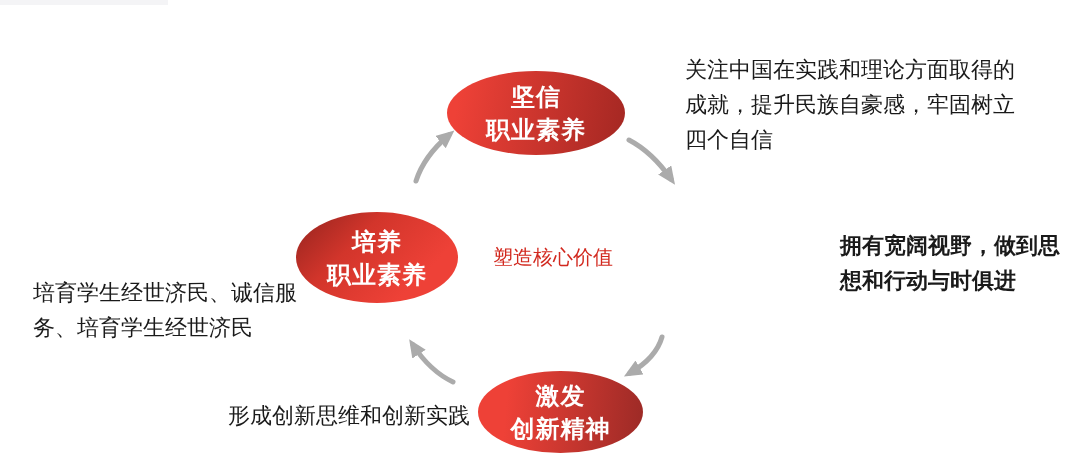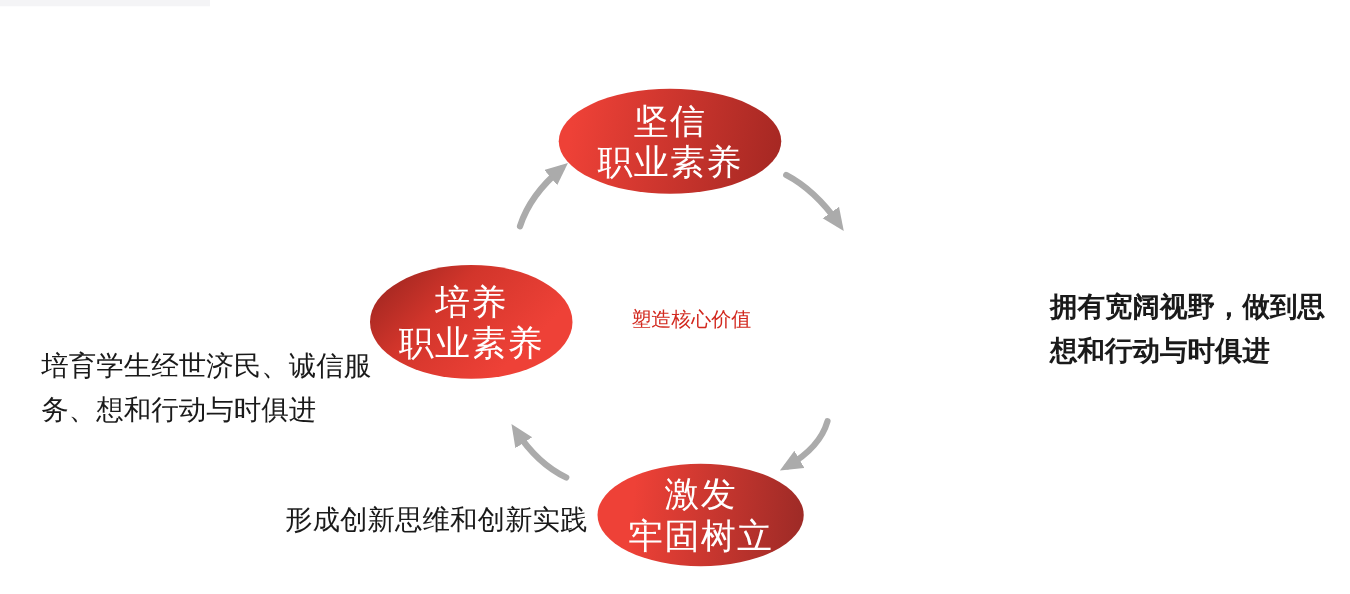--- a/index.html
+++ b/index.html
@@ -31,22 +31,22 @@
     position: absolute;
     border-radius: 50%;
     display: flex;
     flex-direction: column;
     align-items: center;
     justify-content: center;
     text-align: center;
   }
   .node .nline {
     color: #ffffff;
-    font-weight: normal;
-    font-size: 28px;
+    font-weight: bold;
+    font-size: 24px;
     line-height: 33px;
     letter-spacing: 1px;
     white-space: nowrap;
   }
   .node-top {
     left: 447px; top: 71px;
     width: 178px; height: 84px;
     background: linear-gradient(100deg, #ee4137 8%, #a62823 97%);
   }
   .node-right {
@@ -62,21 +62,21 @@
   .node-bottom {
     left: 478px; top: 371px;
     width: 165px; height: 82px;
     background: linear-gradient(95deg, #ee4137 18%, #9c2a26 100%);
   }
   .center-title {
     position: absolute;
     left: 458px; top: 240px;
     width: 190px;
     text-align: center;
-    font-size: 16px;
+    font-size: 20px;
     line-height: 34px;
     font-weight: normal;
     white-space: nowrap;
   }
   .annotation {
     position: absolute;
     color: #1a1a1a;
     font-size: 22px;
     line-height: 35px;
     white-space: nowrap;
@@ -106,38 +106,43 @@
   </svg>
 
   <div class="node node-top">
     <span class="nline">坚信</span>
     <span class="nline">职业素养</span>
   </div>
 
 
   <div class="node node-bottom">
     <span class="nline">激发</span>
-    <span class="nline">牢固树立</span>
+    <span class="nline">创新精神</span>
   </div>
 
   <div class="node node-left">
     <span class="nline">培养</span>
     <span class="nline">职业素养</span>
   </div>
 
   <div class="center-title" style="color:#d2281e;">塑造核心价值</div>
 
+  <div class="annotation ann-top-right">
+    <div>关注中国在实践和理论方面取得的</div>
+    <div>成就，提升民族自豪感，牢固树立</div>
+    <div>四个自信</div>
+  </div>
 
   <div class="annotation ann-right">
     <div>拥有宽阔视野，做到思</div>
     <div>想和行动与时俱进</div>
   </div>
 
   <div class="annotation ann-left">
     <div>培育学生经世济民、诚信服</div>
-    <div>务、想和行动与时俱进</div>
+    <div>务、培育学生经世济民</div>
   </div>
 
   <div class="annotation ann-bottom">
     <div>形成创新思维和创新实践</div>
   </div>
 
 </div>
 
 </body></html>

